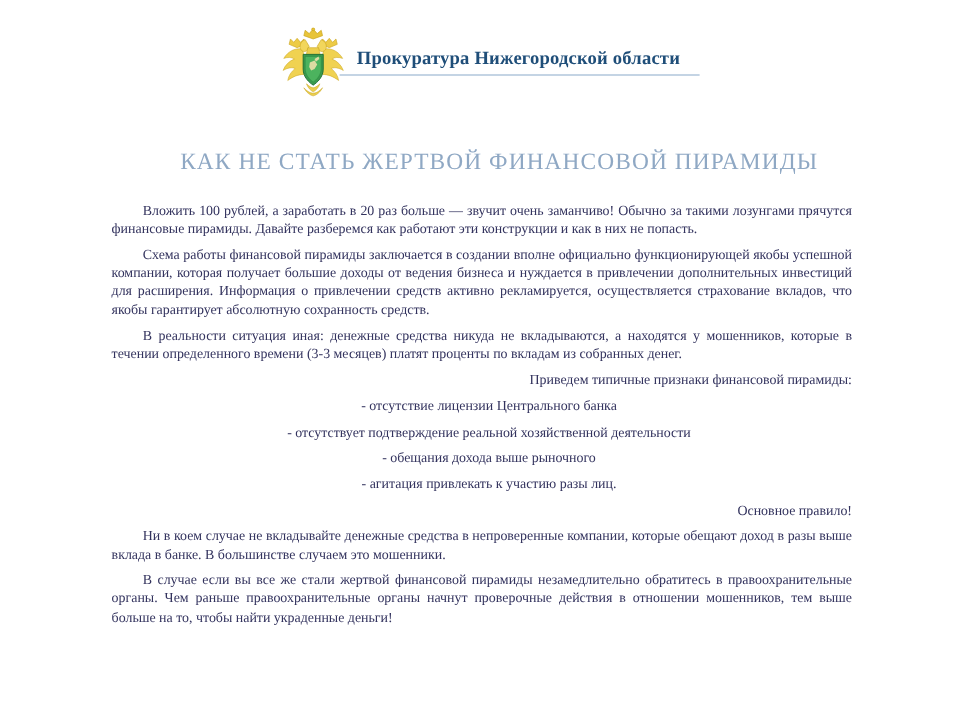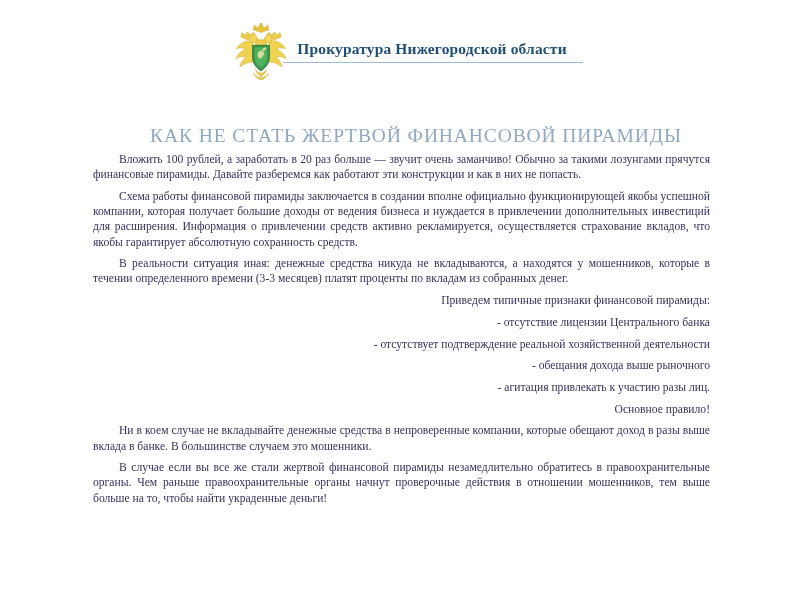--- a/index.html
+++ b/index.html
@@ -84,36 +84,36 @@
     letter-spacing: 0.9px;
     color: #8fa8c4;
     white-space: nowrap;
     padding-left: 32px;
   }
 
   
   .body-area {
     position: absolute;
     left: 93px;
-    top: 152px;
+    top: 168px;
     width: 617px;
   }
   p.para {
     margin: 0 0 6.5px 0;
     font-size: 11.6px;
     line-height: 15.2px;
     text-align: justify;
     text-indent: 26px;
     color: #33335e;
     font-family: "Liberation Serif", "DejaVu Serif", serif;
   }
   p.para.bullet {
     text-indent: 0;
     padding-left: 12px;
-    text-align: right;
+    text-align: center;
   }
   p.para.lead {
     text-indent: 12px;
     text-align: right;
   }
   p.para.last {
     text-indent: 18px;
     text-align: left;
     margin-bottom: 0;
   }

